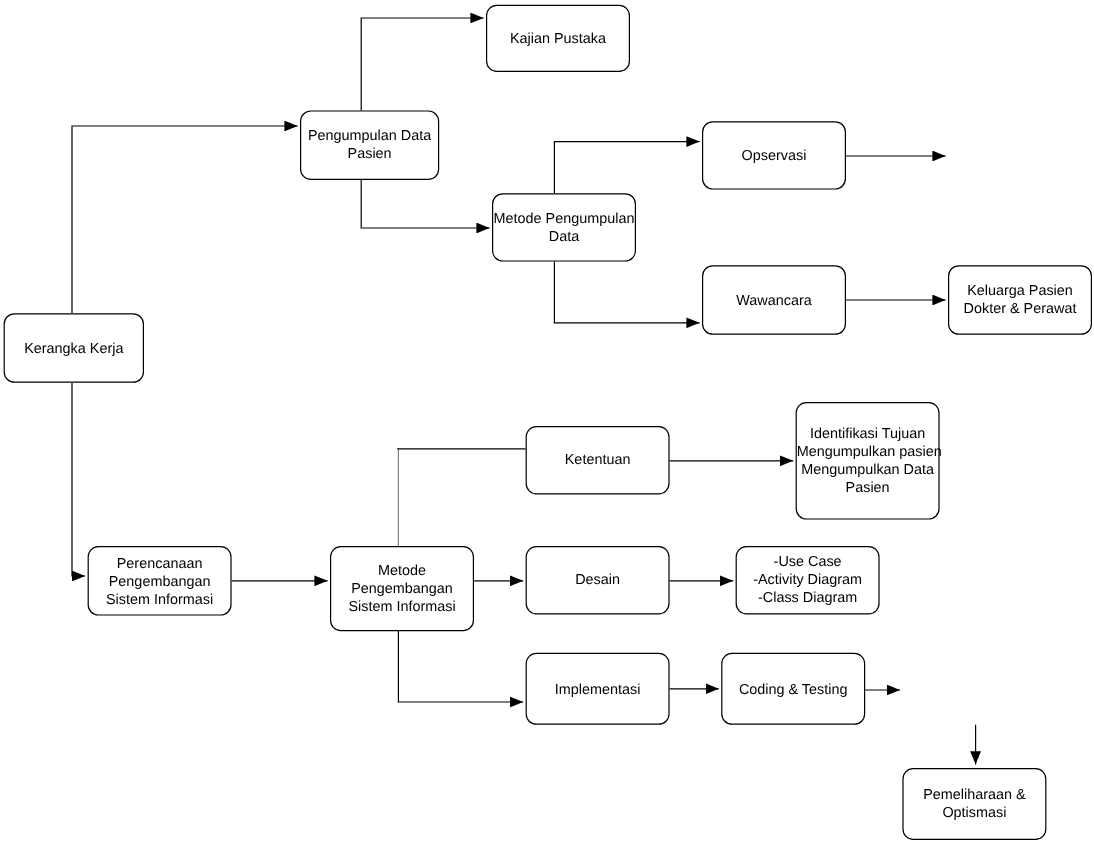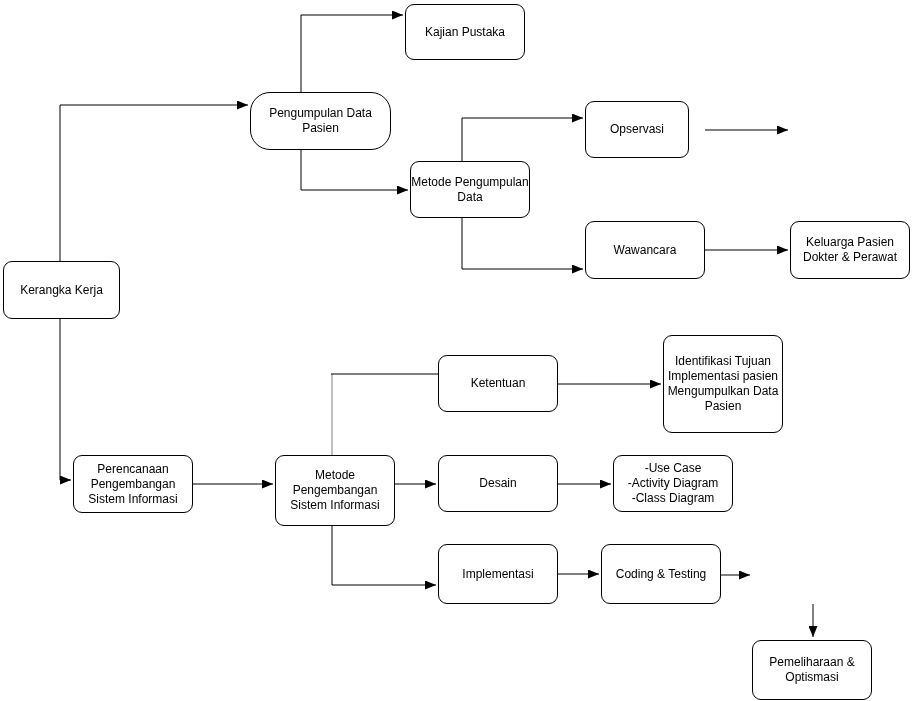--- a/index.html
+++ b/index.html
@@ -80,27 +80,27 @@
       <polyline points="558,574 599,574" fill="none" stroke="#000000" stroke-width="1" marker-end="url(#arrowhead)"></polyline>
       <polyline points="721,575 750,575" fill="none" stroke="#000000" stroke-width="1" marker-end="url(#arrowhead)"></polyline>
       <polyline points="813,604 813,637" fill="none" stroke="#000000" stroke-width="1" marker-end="url(#arrowhead)"></polyline>
     </svg>
   <div class="node-layer" id="node-layer">
       <div class="node" style="left: 405px; top: 4px; width: 120px; height: 56px;">
         <div class="label">
           <span>Kajian Pustaka</span>
         </div>
       </div>
-      <div class="node" style="left: 250px; top: 92px; width: 141px; height: 58px; border-radius: 20px;">
+      <div class="node" style="left: 250px; top: 92px; width: 116px; height: 58px;">
         <div class="label">
           <span>Pengumpulan Data</span>
           <span>Pasien</span>
         </div>
       </div>
-      <div class="node" style="left: 585px; top: 101px; width: 104px; height: 57px;">
+      <div class="node" style="left: 585px; top: 101px; width: 120px; height: 57px;">
         <div class="label">
           <span>Opservasi</span>
         </div>
       </div>
       <div class="node" style="left: 410px; top: 161px; width: 120px; height: 57px;">
         <div class="label">
           <span>Metode Pengumpulan</span>
           <span>Data</span>
         </div>
       </div>
@@ -121,21 +121,21 @@
         </div>
       </div>
       <div class="node" style="left: 438px; top: 355px; width: 120px; height: 57px;">
         <div class="label">
           <span>Ketentuan</span>
         </div>
       </div>
       <div class="node" style="left: 663px; top: 335px; width: 120px; height: 98px;">
         <div class="label">
           <span>Identifikasi Tujuan</span>
-          <span>Implementasi pasien</span>
+          <span>Mengumpulkan pasien</span>
           <span>Mengumpulkan Data</span>
           <span>Pasien</span>
         </div>
       </div>
       <div class="node" style="left: 73px; top: 455px; width: 120px; height: 58px;">
         <div class="label">
           <span>Perencanaan</span>
           <span>Pengembangan</span>
           <span>Sistem Informasi</span>
         </div>

